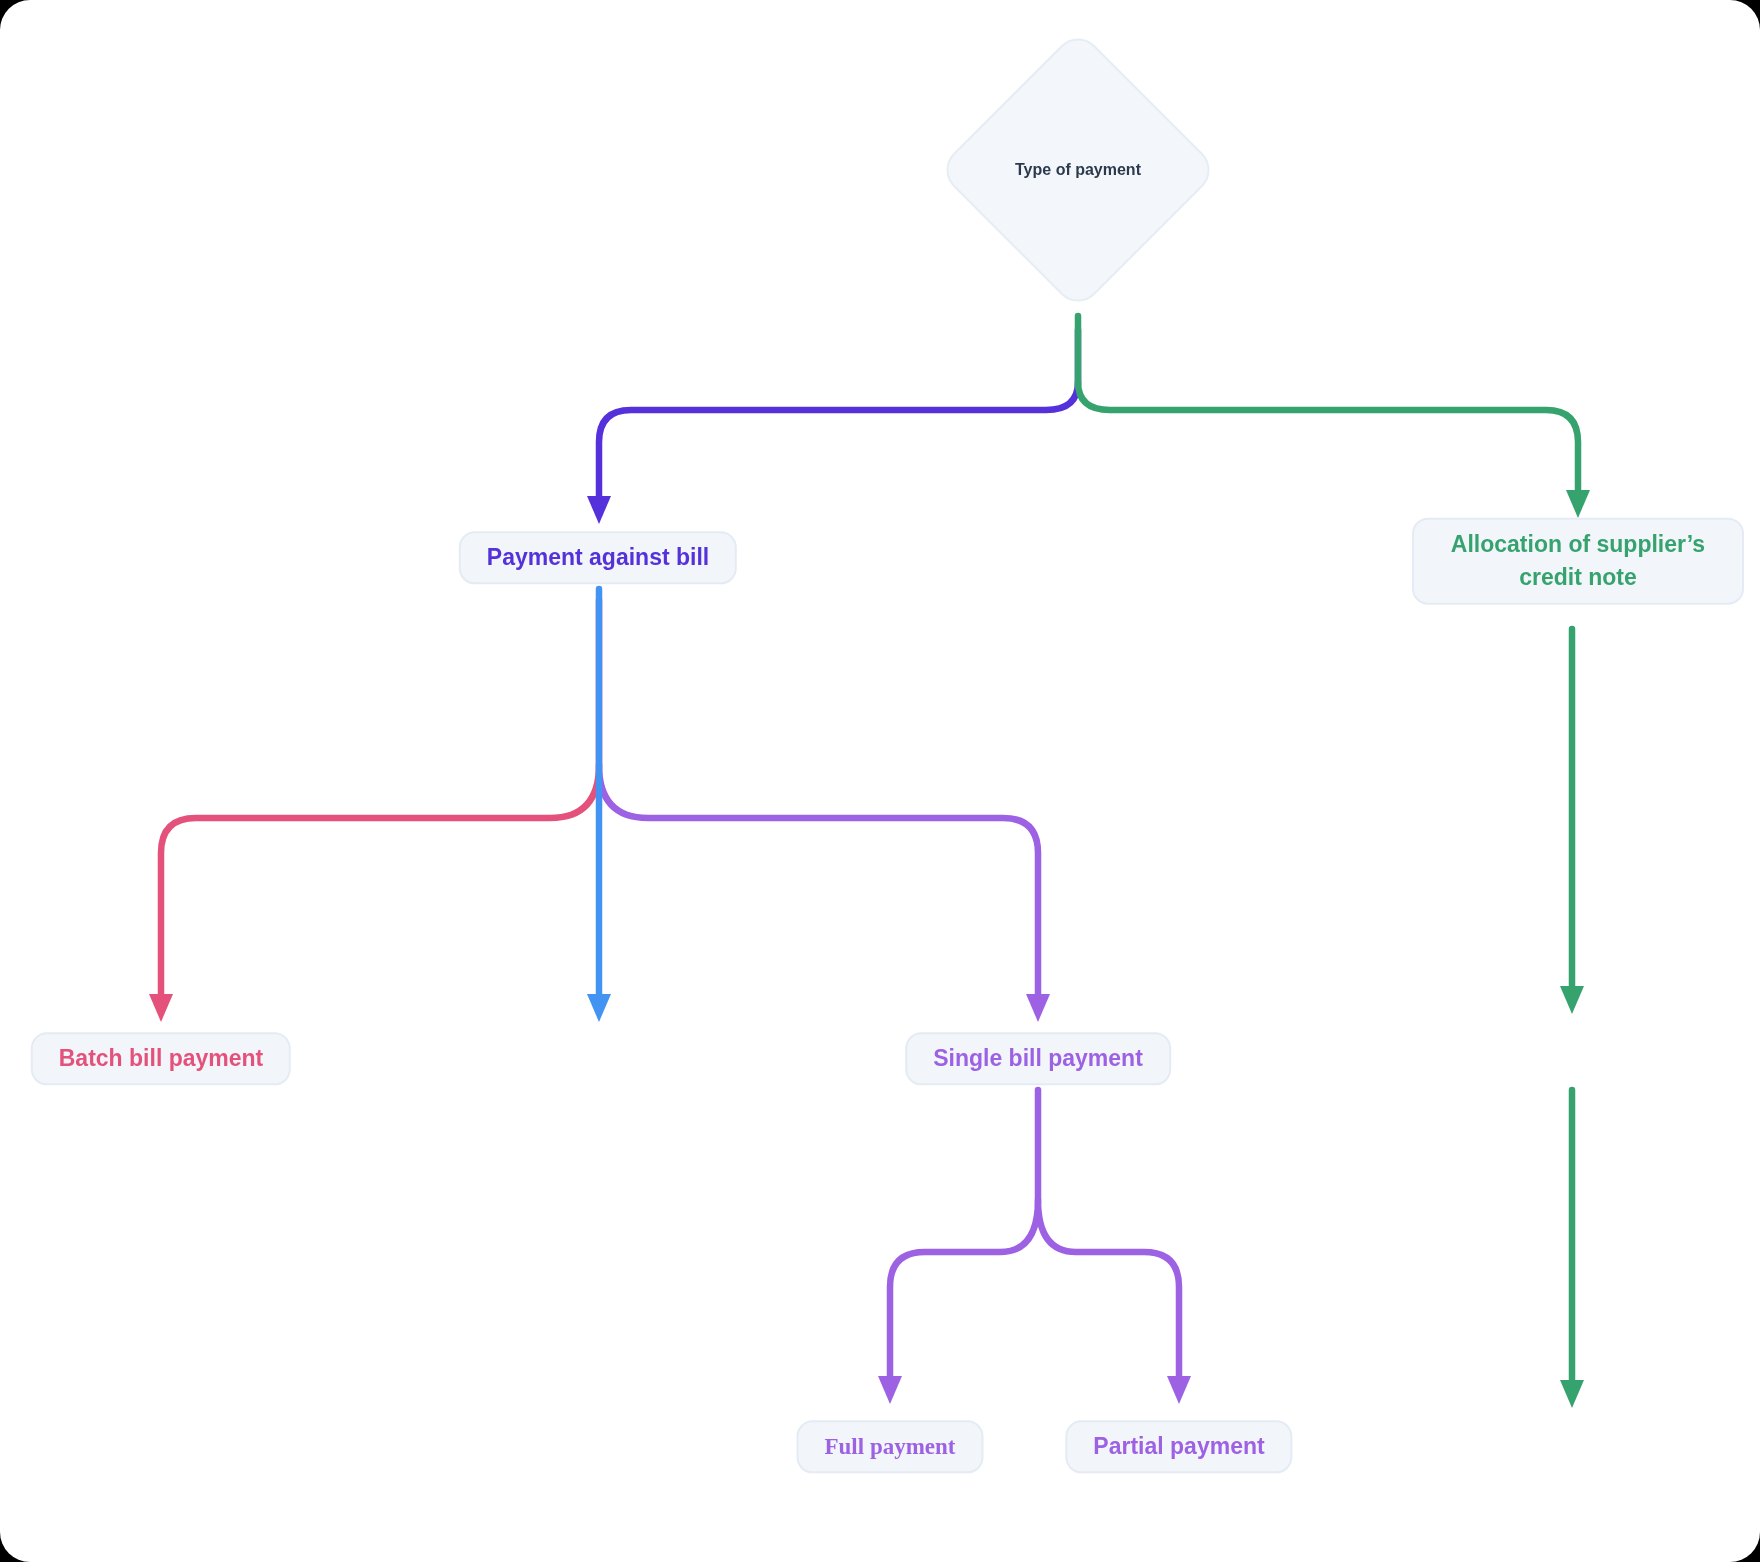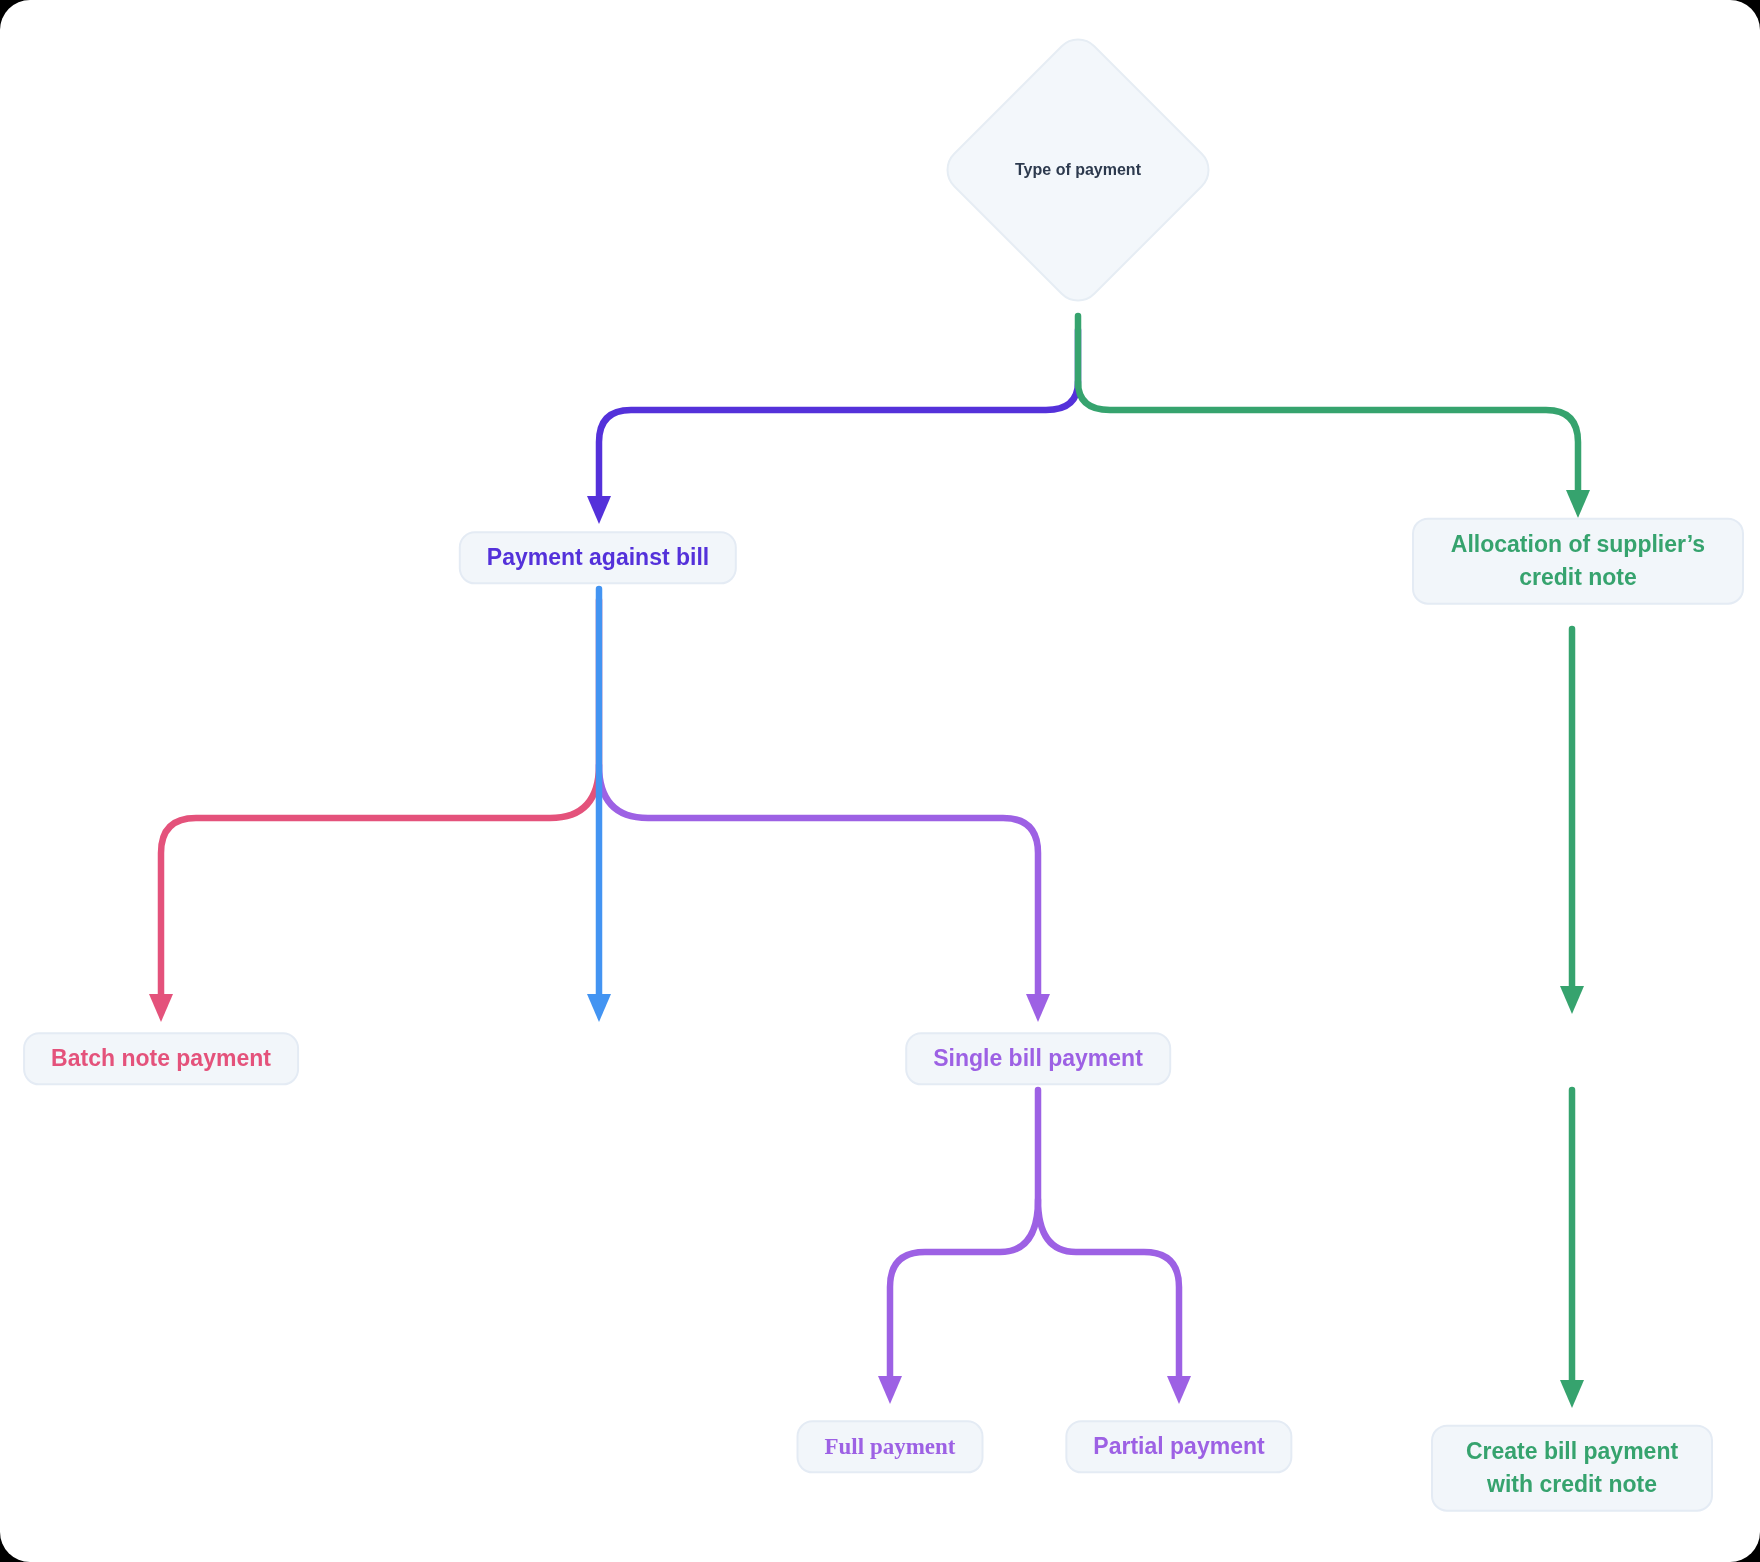--- a/index.html
+++ b/index.html
@@ -113,34 +113,31 @@
 
   <div class="node" style="left:598px; top:558px;">
     <span style="color: rgb(84, 49, 218);">Payment against bill</span>
   </div>
 
   <div class="node wrap" style="left:1578px; top:561px; width:332px;">
     <span style="color: rgb(54, 163, 110);">Allocation of supplier’s credit note</span>
   </div>
 
   <div class="node" style="left:161px; top:1059px;">
-    <span style="color: rgb(228, 82, 123);">Batch note payment</span>
+    <span style="color: rgb(228, 82, 123);">Batch bill payment</span>
   </div>
 
 
   <div class="node" style="left:1038px; top:1059px;text-align:right;">
     <span style="color: rgb(157, 97, 228);">Single bill payment</span>
   </div>
 
 
   <div class="node" style="left:890px; top:1447px;font-family:Liberation Serif, serif;">
     <span style="color: rgb(157, 97, 228);">Full payment</span>
   </div>
 
   <div class="node" style="left:1179px; top:1447px;">
     <span style="color: rgb(157, 97, 228);">Partial payment</span>
   </div>
 
-  <div class="node wrap" style="left:1572px; top:1468px; width:282px;">
-    <span style="color: rgb(54, 163, 110);">Create bill payment with credit note</span>
-  </div>
 
 </div>
 
 </body></html>

